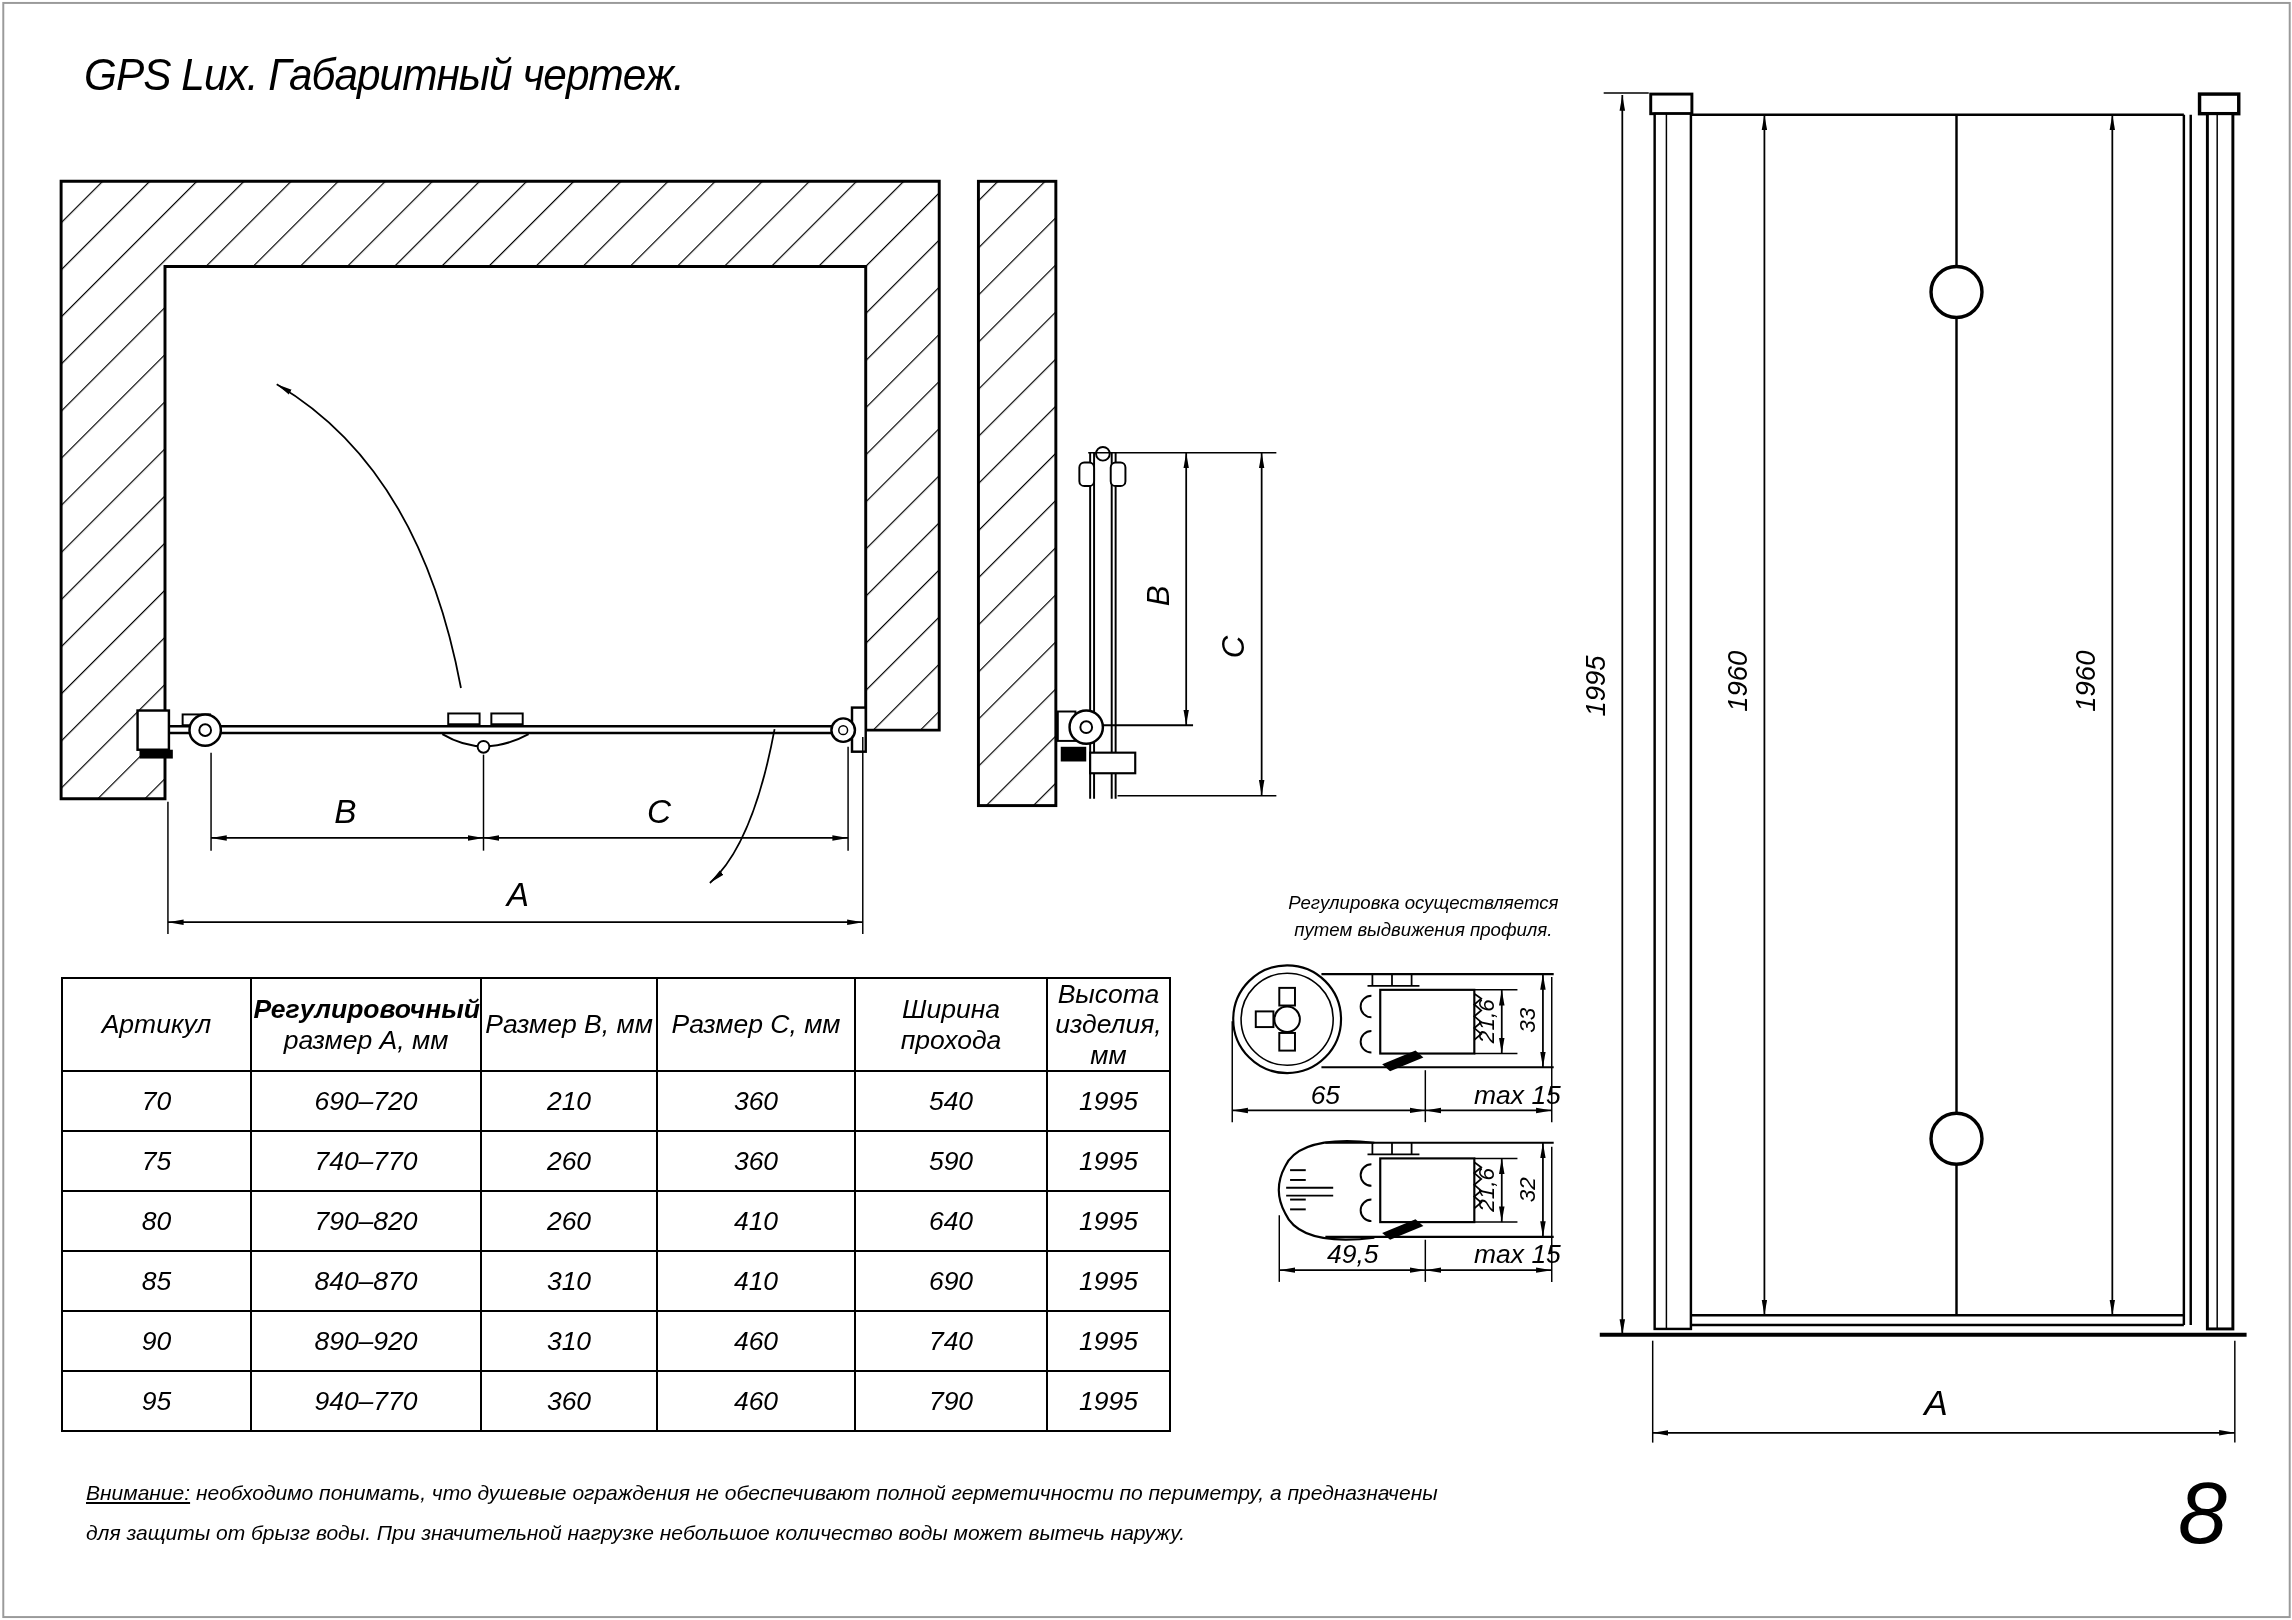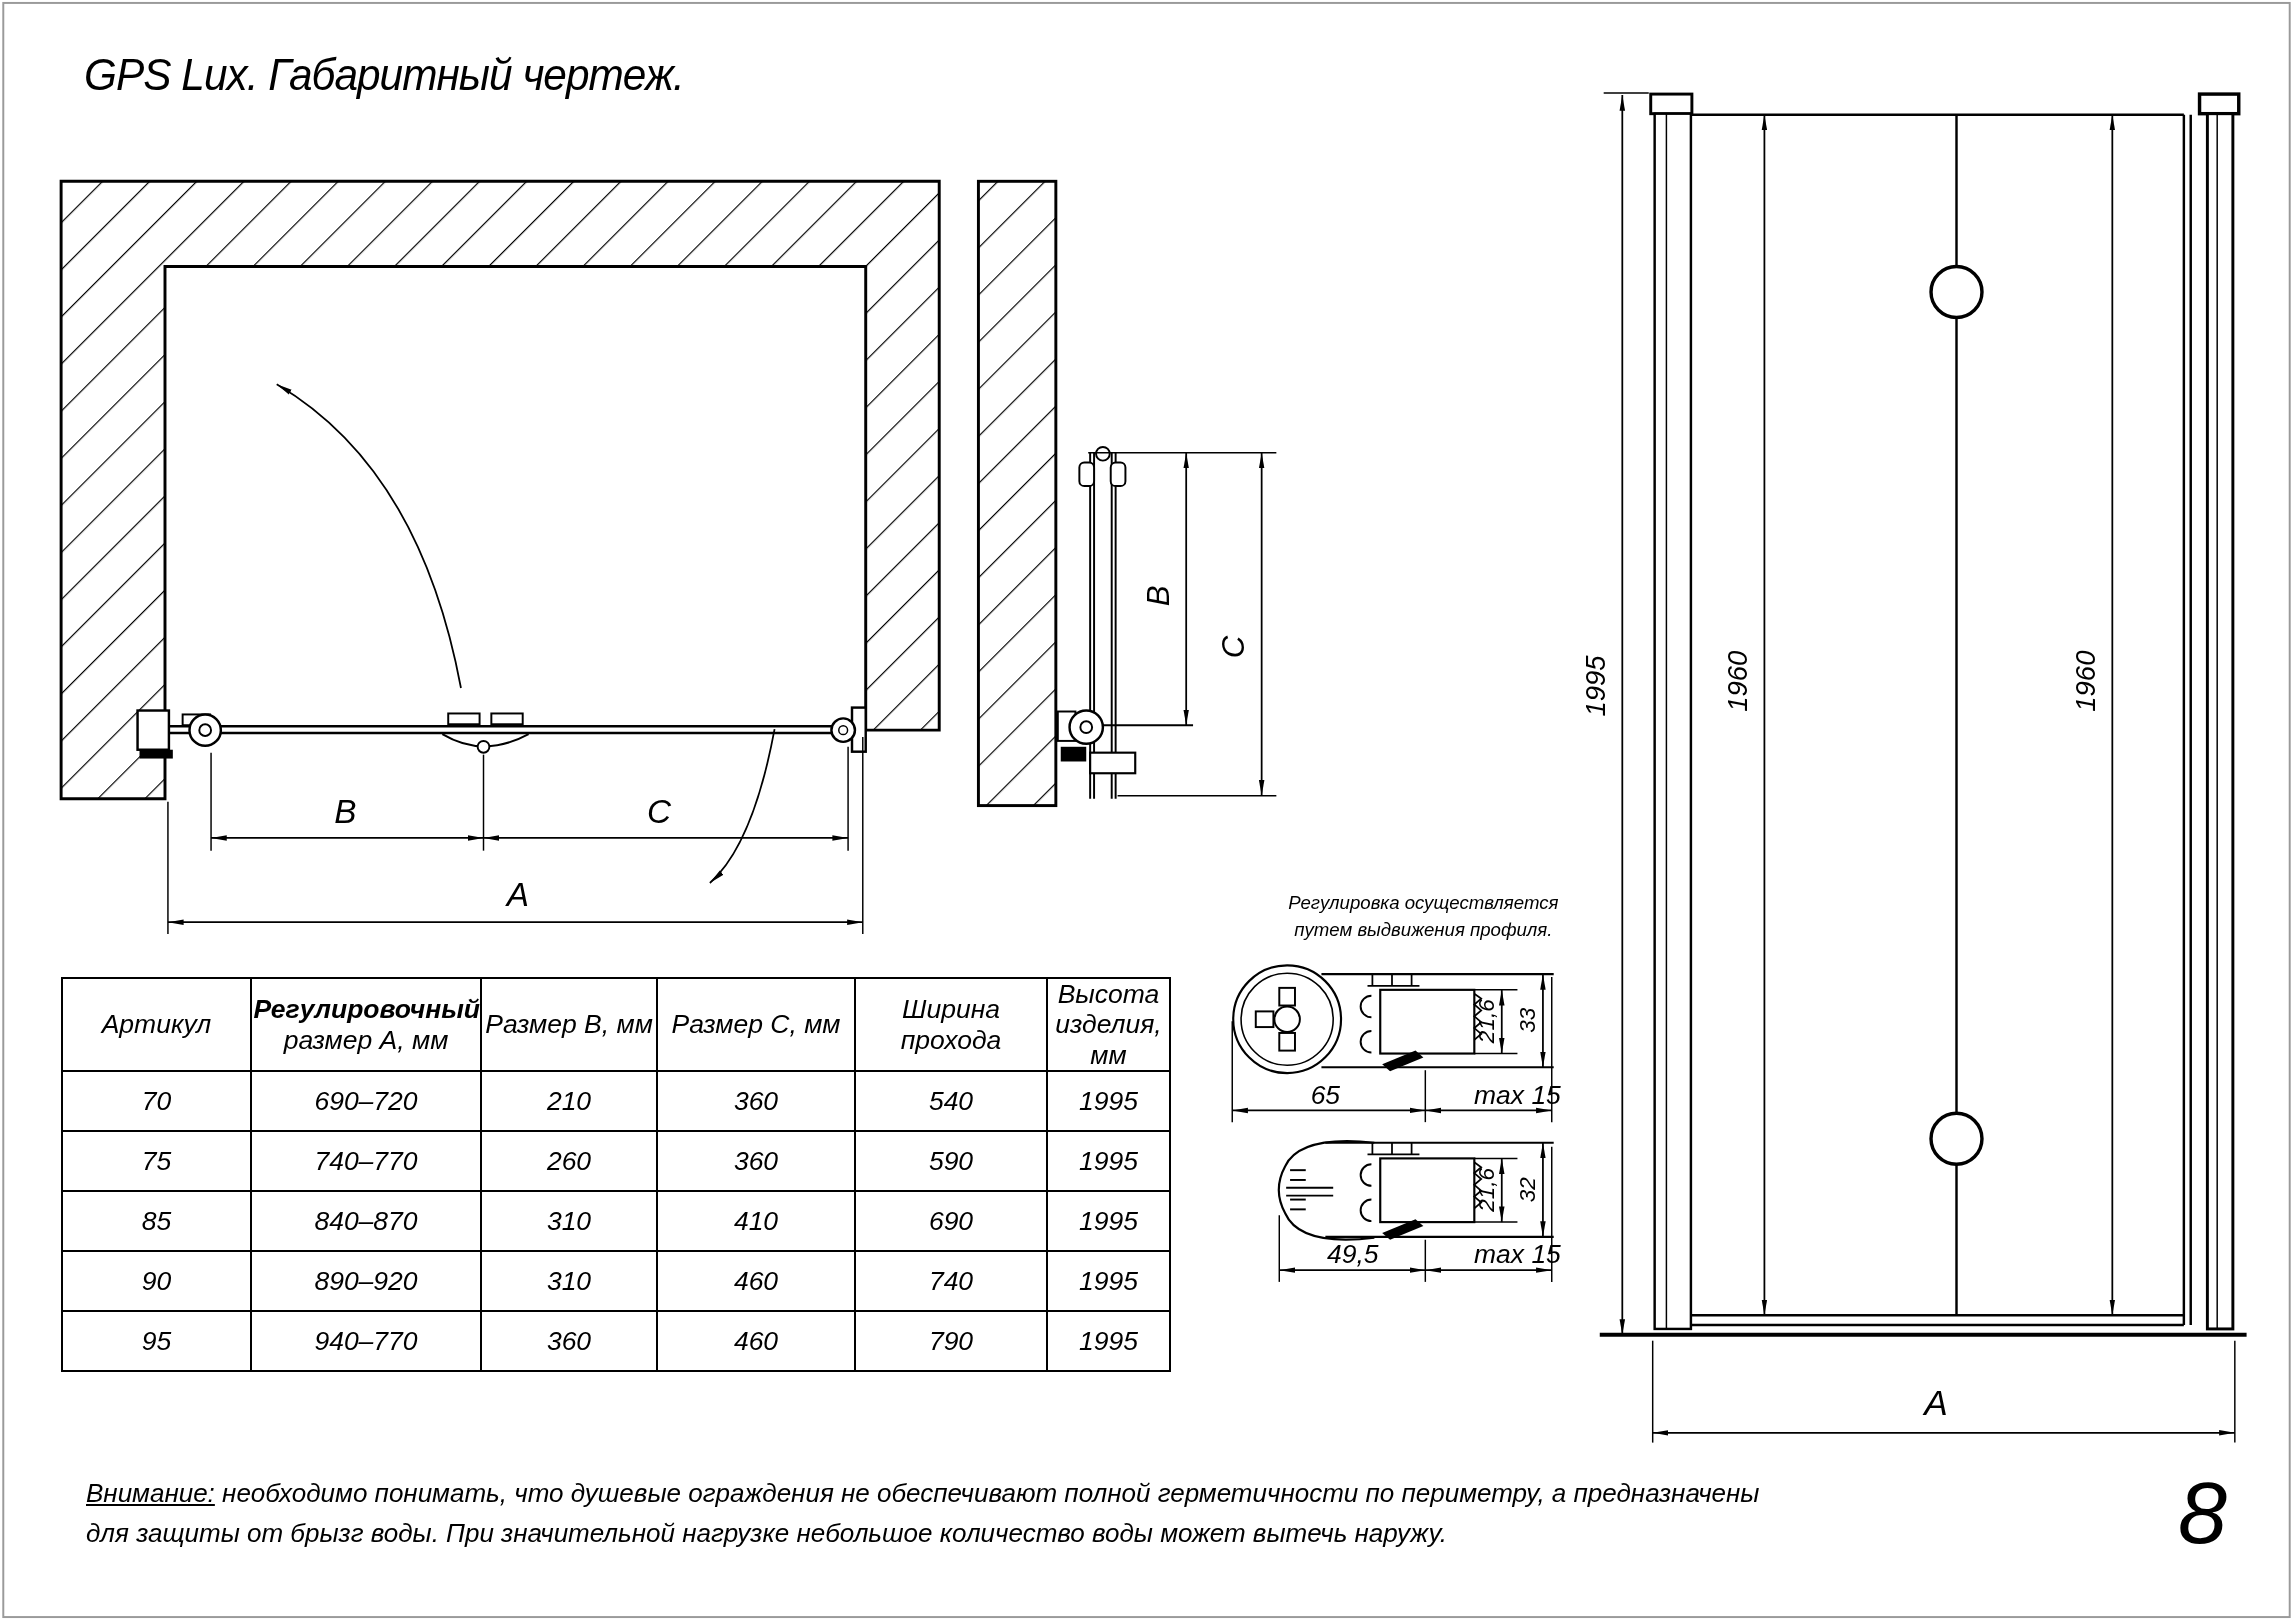--- a/index.html
+++ b/index.html
@@ -10,21 +10,21 @@
          letter-spacing:-1px;transform:scaleX(.94);transform-origin:left top;white-space:nowrap;}
   .spec-table{position:absolute;left:61px;top:977px;border-collapse:collapse;table-layout:fixed;
               font-style:italic;font-size:26.5px;text-align:center;}
   .spec-table td,.spec-table th{border:2.5px solid #000;padding:0;vertical-align:middle;font-weight:normal;}
   .spec-table{border:2.9px solid #000;}
   .spec-table thead tr{height:86px;}
   .spec-table tbody tr{height:60px;}
   .hdr-bold{font-weight:bold;display:block;line-height:1.15;text-align:right;}
   .hdr-line{display:block;line-height:1.15;}
   .warning{position:absolute;left:86px;top:1473px;width:1921px;font-style:italic;
-           font-size:26px;line-height:40px;}
+           font-size:21px;line-height:40px;}
   .u{text-decoration:underline;}
   .pagenum{position:absolute;left:2178px;top:1462px;font-size:88px;font-style:italic;}
   text{font-family:"Liberation Sans",sans-serif;font-style:italic;fill:#000;}
 </style>
 </head>
 <body>
 
 <div class="page">
 
   <svg class="draw" width="2293" height="1620" viewBox="0 0 2339 1653">
@@ -296,20 +296,28 @@
       </tr>
       <tr>
         <td>75</td>
         <td>740–770</td>
         <td>260</td>
         <td>360</td>
         <td>590</td>
         <td>1995</td>
       </tr>
       <tr>
+        <td>80</td>
+        <td>790–820</td>
+        <td>260</td>
+        <td>410</td>
+        <td>640</td>
+        <td>1995</td>
+      </tr>
+      <tr>
         <td>85</td>
         <td>840–870</td>
         <td>310</td>
         <td>410</td>
         <td>690</td>
         <td>1995</td>
       </tr>
       <tr>
         <td>90</td>
         <td>890–920</td>

